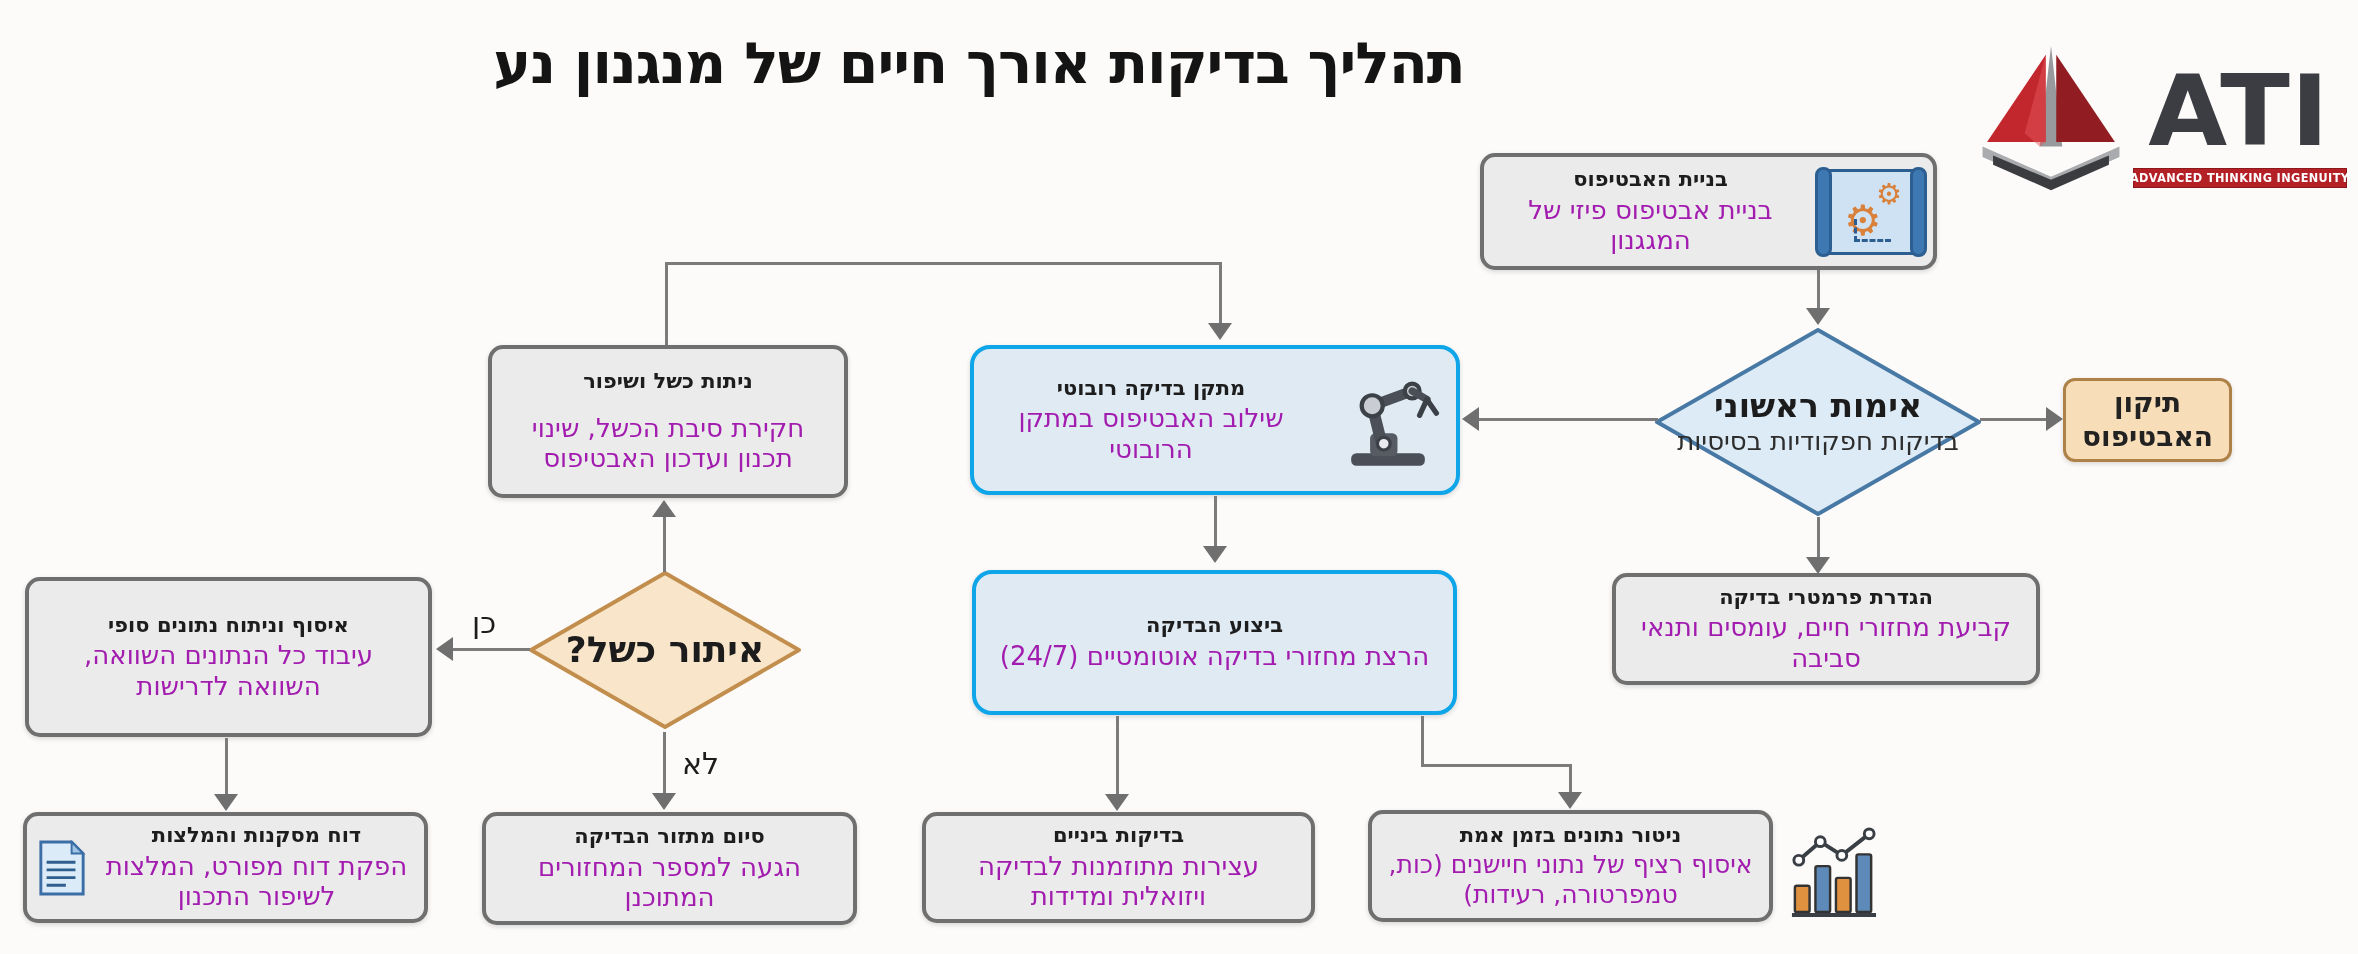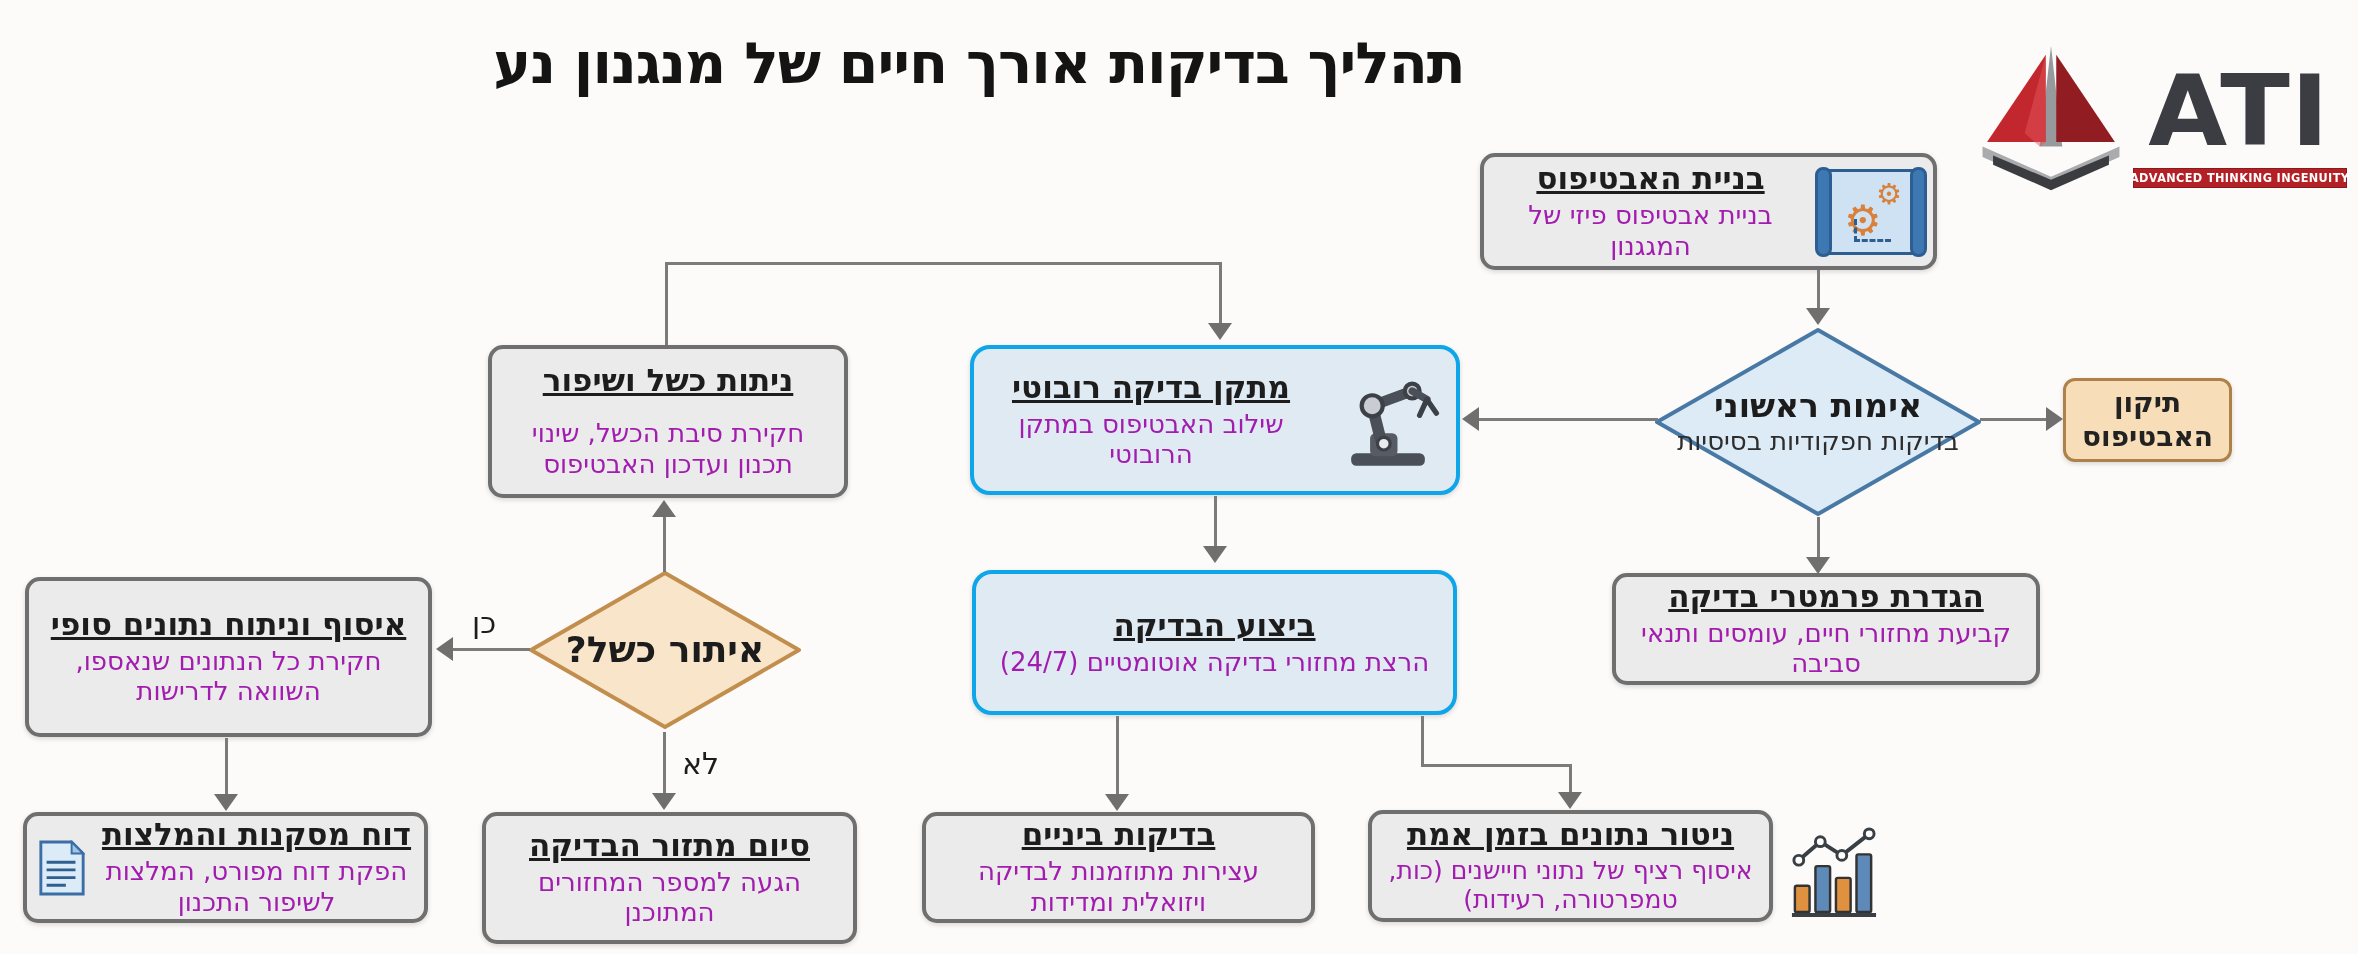--- a/index.html
+++ b/index.html
@@ -22,21 +22,21 @@
     position:absolute;box-sizing:border-box;
     display:flex;flex-direction:column;align-items:center;justify-content:center;
     text-align:center;direction:rtl;padding:6px 14px;
     border-radius:15px;box-shadow:0 2px 5px rgba(0,0,0,.14);
   }
   .node.row{flex-direction:row;gap:12px;padding:6px 10px;}
   .node .txt{flex:1;display:flex;flex-direction:column;align-items:center;justify-content:center;}
   .gray{background:#ebebeb;border:4px solid #6f6f6f;}
   .blue{background:#dfeaf3;border:4px solid #0ea5e9;border-radius:20px;text-align:center;}
   .orangebox{background:#f8deb8;border:3px solid #ae8148;border-radius:12px;}
-  .nt{font-weight:bold;font-size:31px;color:#1d1d1d;line-height:1.16;text-decoration:underline;}
+  .nt{font-weight:bold;font-size:21px;color:#1d1d1d;line-height:1.16;}
   .ns{font-size:26px;color:#a21caf;line-height:1.18;margin-top:3px;}
   .nt-plain{font-size:28px;font-weight:700;color:#222;line-height:1.2;}
 
   
   .diamond{position:absolute;}
   .diamond svg{position:absolute;left:0;top:0;}
   .dtext{
     position:absolute;inset:0;display:flex;flex-direction:column;
     align-items:center;justify-content:center;text-align:center;direction:rtl;
   }
@@ -181,36 +181,36 @@
     <svg width="276" height="160" viewBox="0 0 276 160">
       <polygon points="138,3 272,80 138,157 4,80" fill="#f9e6ca" stroke="#c28e4d" stroke-width="4" stroke-linejoin="round"></polygon>
     </svg>
     <div class="dtext">
       <div class="dt" style="font-size:36px;">איתור כשל?</div>
     </div>
   </div>
 
   <div class="node gray" style="left:25px;top:557px;width:407px;height:160px;">
     <div class="nt">איסוף וניתוח נתונים סופי</div>
-    <div class="ns">חקירת כל הנתונים שנאספו, השוואה לדרישות</div>
+    <div class="ns">עיבוד כל הנתונים השוואה, השוואה לדרישות</div>
   </div>
 
   <div class="node gray row" style="left:23px;top:792px;width:405px;height:111px;">
     <div class="txt">
       <div class="nt">דוח מסקנות והמלצות</div>
       <div class="ns">הפקת דוח מפורט, המלצות לשיפור התכנון</div>
     </div>
     <svg class="docicon" width="50" height="60" viewBox="0 0 52 62">
       <path d="M4 4 H36 L48 16 V58 H4 Z" fill="#dcebf8" stroke="#3b6ea6" stroke-width="3"></path>
       <path d="M36 4 L36 16 H48 Z" fill="#9fc4e4" stroke="#3b6ea6" stroke-width="2"></path>
       <path d="M10 25 H40 M10 33 H40 M10 41 H40 M10 49 H30" stroke="#2e5f8f" stroke-width="3" fill="none"></path>
     </svg>
   </div>
 
-  <div class="node gray" style="left:482px;top:792px;width:375px;height:132px;">
+  <div class="node gray" style="left:482px;top:792px;width:375px;height:113px;">
     <div class="nt">סיום מתזור הבדיקה</div>
     <div class="ns">הגעה למספר המחזורים המתוכנן</div>
   </div>
 
   <div class="node gray" style="left:922px;top:792px;width:393px;height:111px;">
     <div class="nt">בדיקות ביניים</div>
     <div class="ns">עצירות מתוזמנות לבדיקה ויזואלית ומדידות</div>
   </div>
 
   <div class="node gray" style="left:1368px;top:790px;width:405px;height:112px;">

